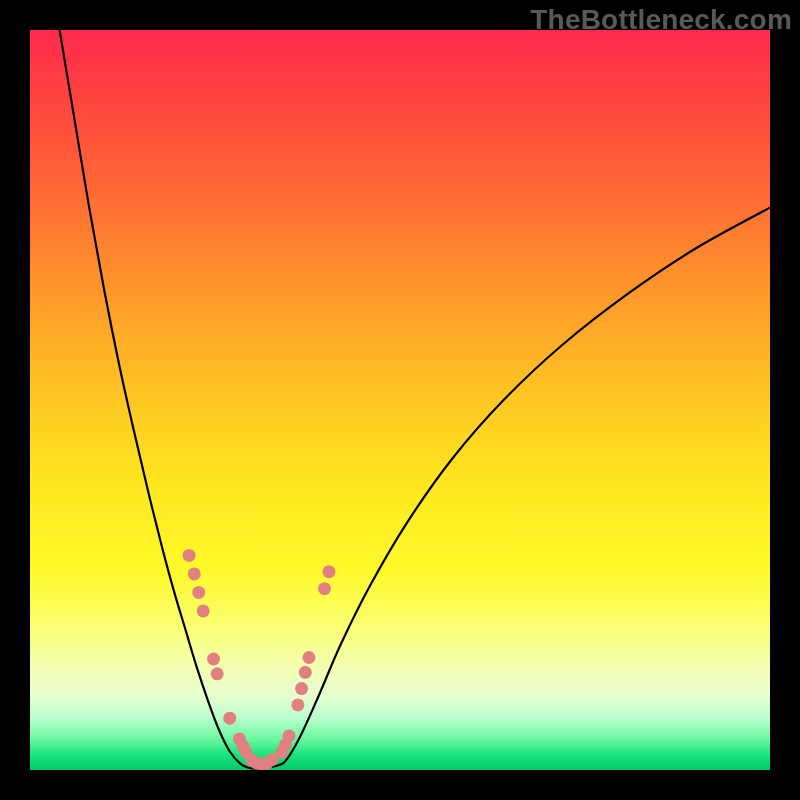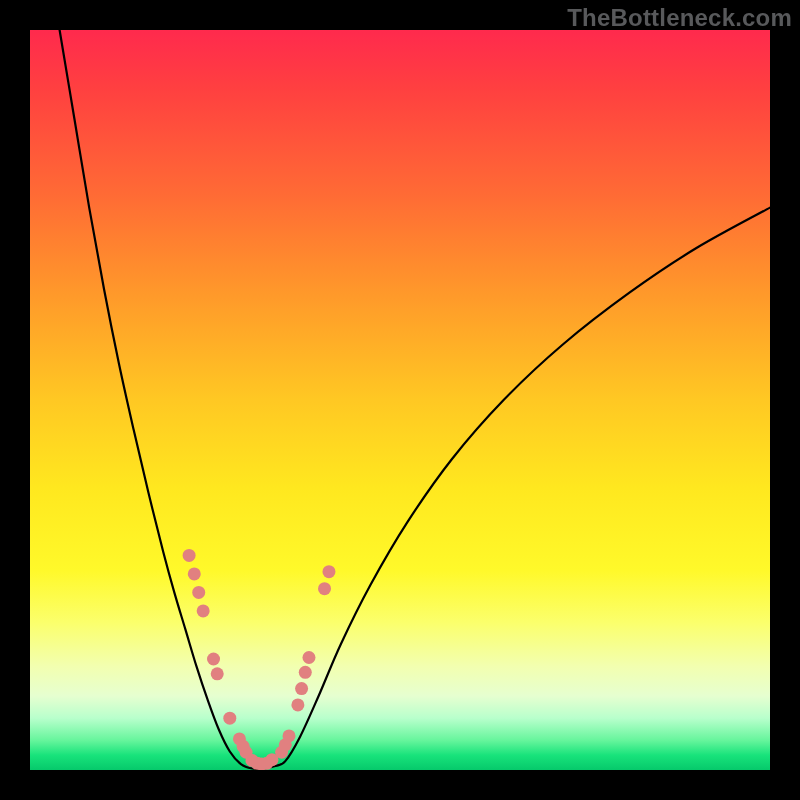--- a/index.html
+++ b/index.html
@@ -14,21 +14,21 @@
           #ffe81f 62%,
           #fff92a 73%,
           #fbff6b 80%,
           #f2ffb0 86%,
           #e6ffd0 90%,
           #b8ffcc 93%,
           #66f59c 96%,
           #18e37b 98%,
           #06c96b 100%);
         overflow:hidden}
-  .watermark{position:absolute;top:4px;right:8px;color:#58595b;font-size:24px;font-weight:600;letter-spacing:.2px}
+  .watermark{position:absolute;top:4px;right:8px;color:#58595b;font-size:28px;font-weight:600;letter-spacing:.2px}
   svg.curve{position:absolute;left:0;top:0;width:740px;height:740px;overflow:visible}
   .dot{fill:#e18080}
 </style>
 </head>
 <body>
 
 <div class="frame">
   <div class="watermark">TheBottleneck.com</div>
   <div class="plot">
     <svg class="curve" viewBox="0 0 740 740" preserveAspectRatio="none">

